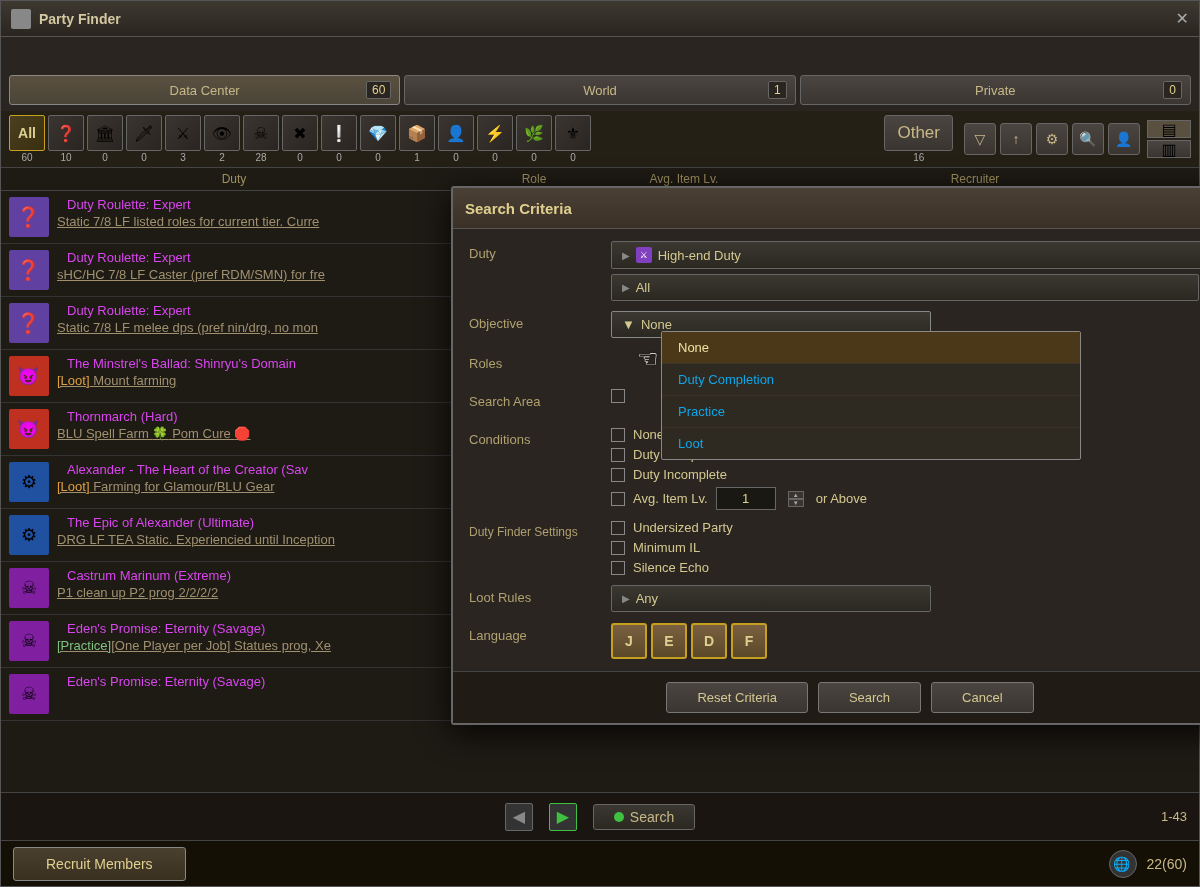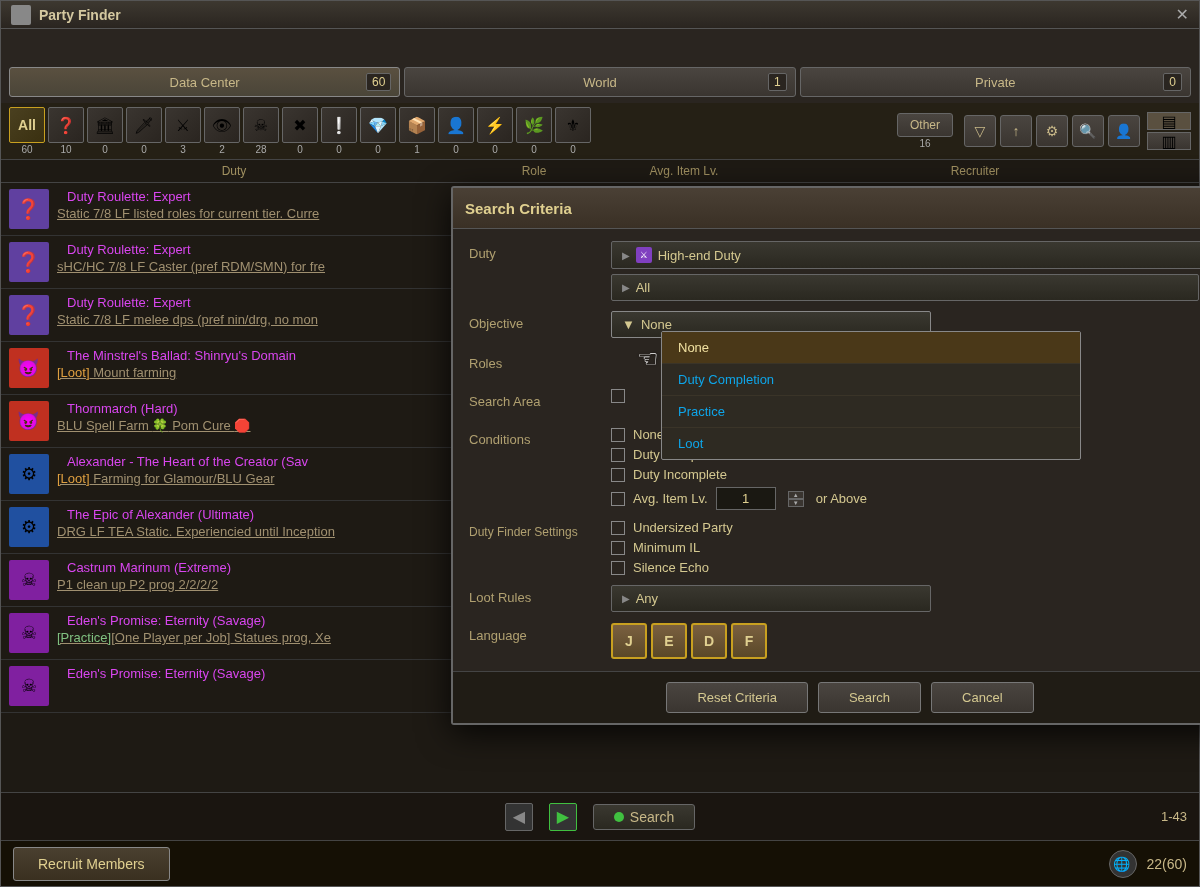--- a/index.html
+++ b/index.html
@@ -19,21 +19,21 @@
       background: #2a2520;
       border: 1px solid #555;
       position: relative;
       display: flex;
       flex-direction: column;
     }
 
     
     .title-bar {
       background: linear-gradient(180deg, #3d3830 0%, #2a2520 100%);
-      height: 28px;
+      height: 36px;
       display: flex;
       align-items: center;
       padding: 0 10px;
       border-bottom: 1px solid #555;
       flex-shrink: 0;
     }
     .title-bar-icon {
       width: 20px; height: 20px;
       background: #888;
       border-radius: 2px;
@@ -140,23 +140,23 @@
       display: flex;
       flex-direction: column;
       align-items: center;
       cursor: pointer;
     }
     .cat-other-btn {
       background: linear-gradient(180deg, #4a4540 0%, #3a3530 100%);
       border: 1px solid #666;
       border-radius: 3px;
       color: #c8b888;
-      font-size: 12px;
+      font-size: 17px;
       padding: 4px 12px;
-      height: 24px;
+      height: 36px;
       display: flex;
       align-items: center;
     }
     .cat-other-count {
       color: #aaa;
       font-size: 10px;
       margin-top: 1px;
     }
     .toolbar-icons {
       display: flex;
@@ -319,21 +319,21 @@
       align-items: center;
       padding: 0 12px;
       flex-shrink: 0;
     }
     .recruit-btn {
       background: linear-gradient(180deg, #4a4030 0%, #3a3020 100%);
       border: 1px solid #888;
       border-radius: 3px;
       color: #e0d090;
       font-size: 14px;
-      padding: 8px 24px;
+      padding: 8px 32px;
       cursor: pointer;
     }
     .footer-right {
       margin-left: auto;
       display: flex;
       align-items: center;
       gap: 10px;
     }
     .world-icon-footer {
       width: 28px; height: 28px;

